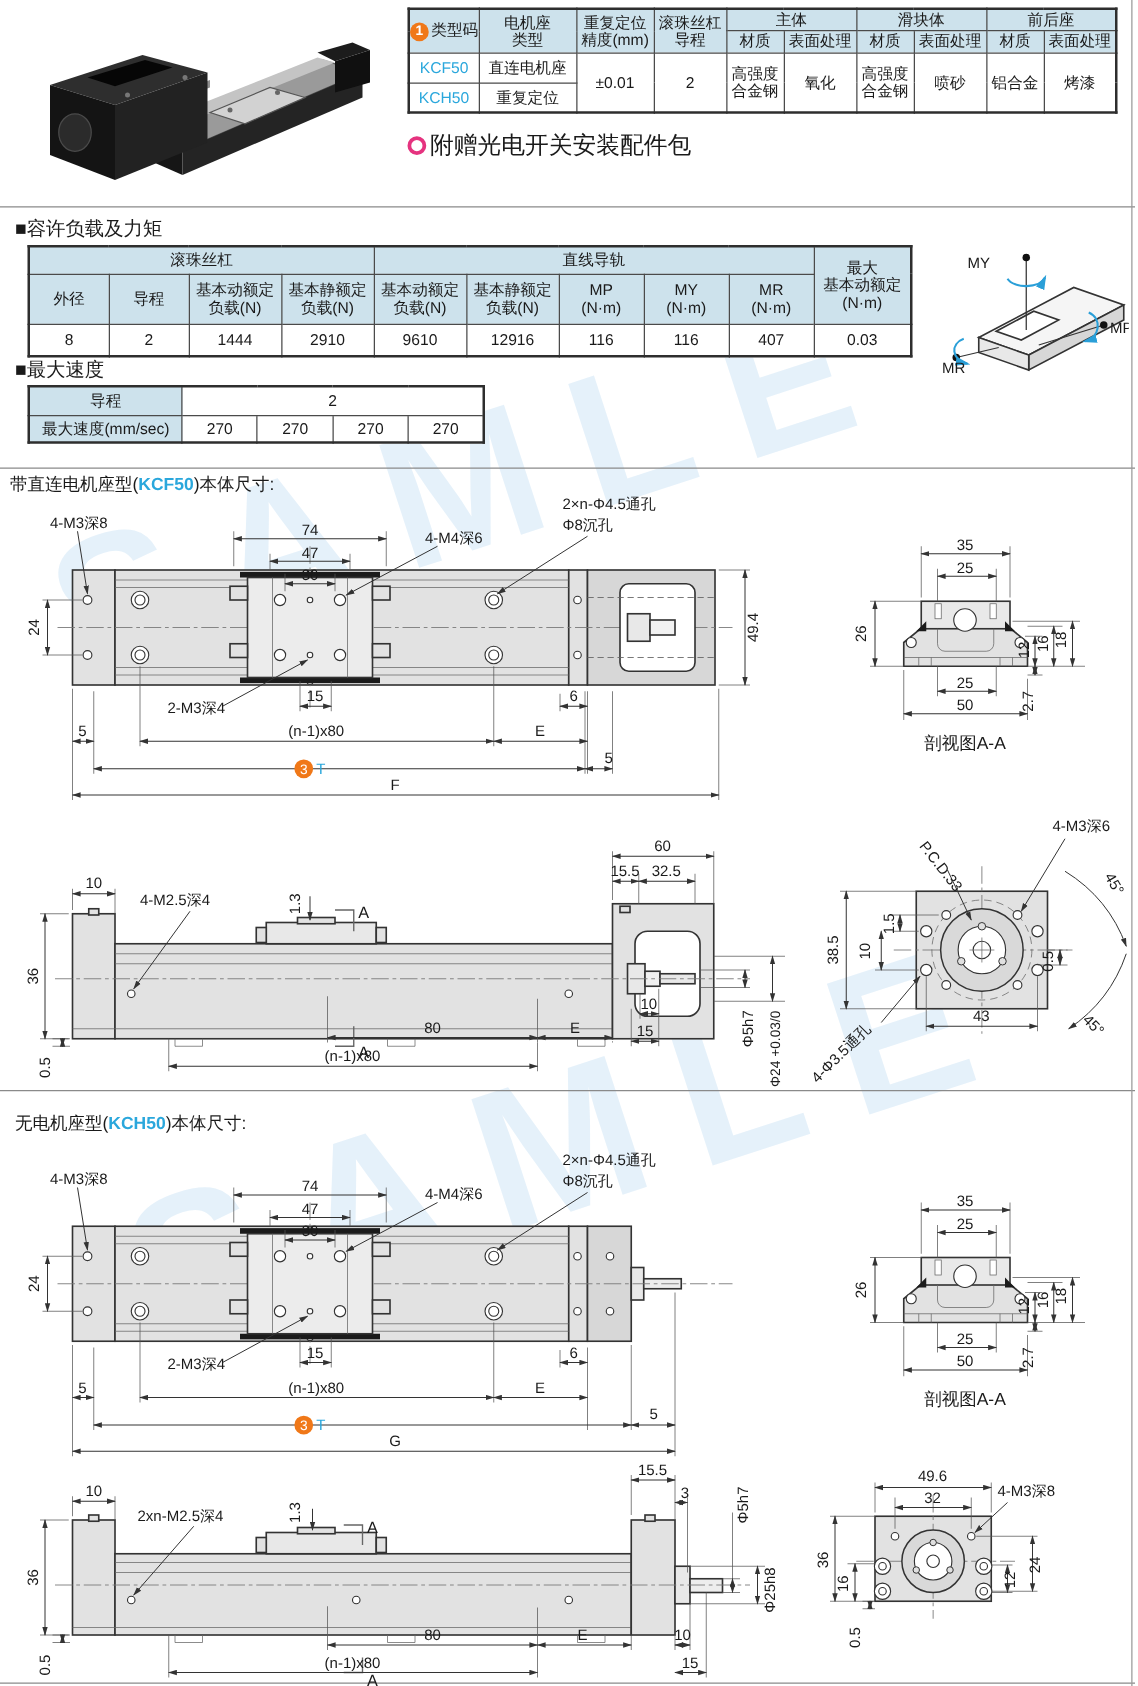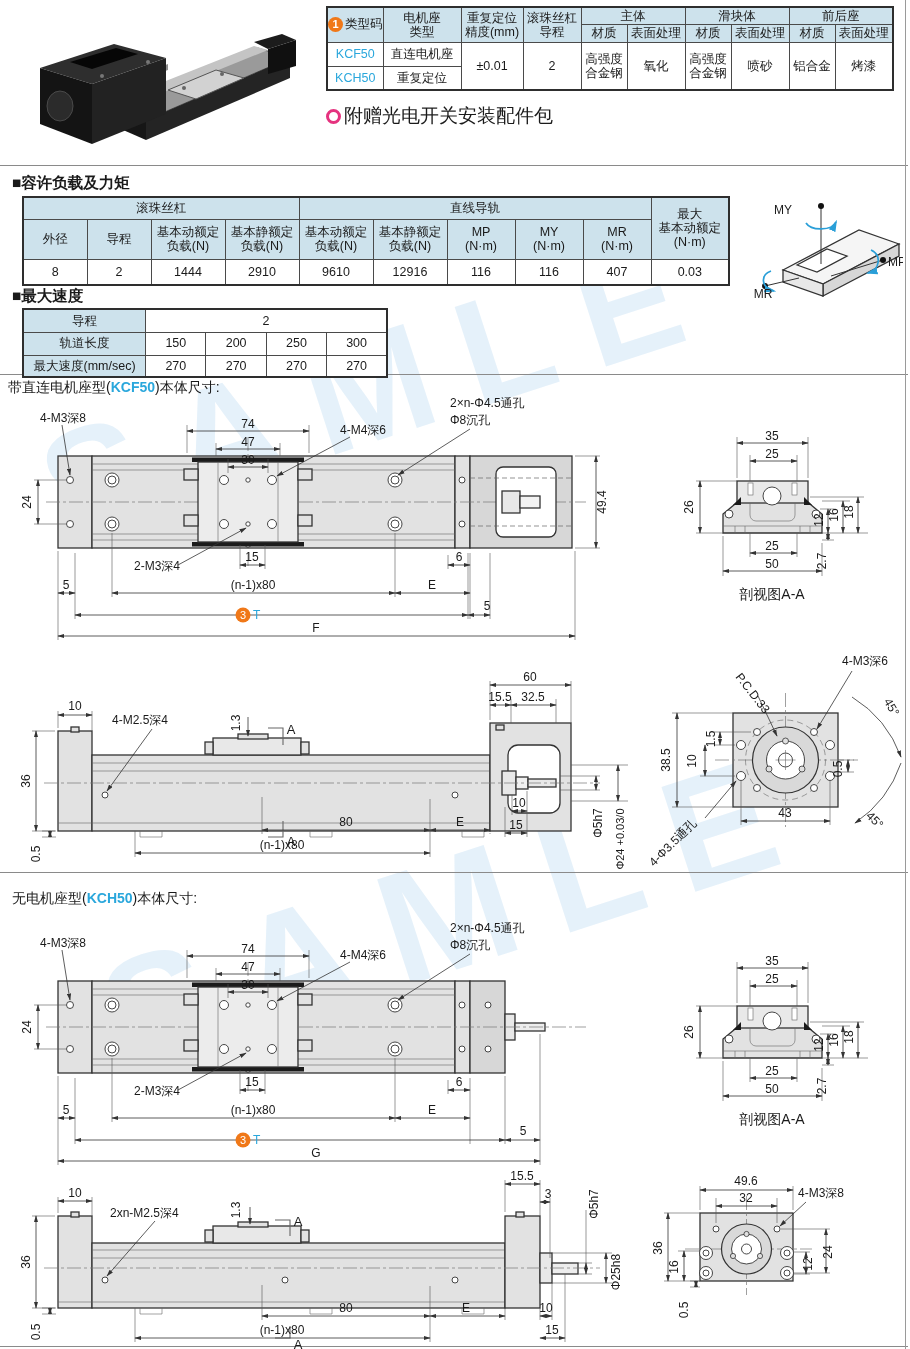--- a/index.html
+++ b/index.html
@@ -15,21 +15,21 @@
   .tbl{border:2px solid #2e2e2e;}
   .hd th{background:#cde2ec;}
   .pre{white-space:pre-line;}
   .code{color:#2aa7dc;font-weight:bold;}
   .badge-orange{display:inline-block;width:15px;height:15px;border-radius:50%;background:#f07818;
       color:#fff;font-size:11px;font-weight:bold;line-height:15px;text-align:center;margin-right:2px;}
   .ring-pink{display:inline-block;width:9px;height:9px;border-radius:50%;border:3px solid #e5337f;
       background:#fff;margin-right:3px;vertical-align:-2px;}
   .spec{position:absolute;left:326px;top:6px;width:568px;z-index:2;}
   .note{position:absolute;left:326px;top:103px;font-size:19px;z-index:2;}
-  .sec-title{position:absolute;font-size:15.5px;font-weight:bold;z-index:2;}
+  .sec-title{position:absolute;font-size:15.5px;font-weight:normal;z-index:2;}
   .load{position:absolute;left:22px;top:196px;width:706px;z-index:2;}
   .speed{position:absolute;left:22px;top:308px;width:366px;z-index:2;}
   .speed td.lbl{background:#cde2ec;}
   .dwg-title{position:absolute;font-size:14px;z-index:2;}
   .photo{position:absolute;left:18px;top:6px;z-index:2;}
   .moment{position:absolute;left:733px;top:186px;z-index:2;}
   .dwg{position:absolute;left:0;z-index:1;}
   svg text{font-family:"Liberation Sans","DejaVu Sans",sans-serif;}
   .dim{stroke:#333;stroke-width:.8;fill:none;marker-start:url(#ar);marker-end:url(#ar);}
   .ldr{stroke:#333;stroke-width:.8;fill:none;marker-end:url(#ar);}
@@ -225,27 +225,20 @@
         <col style="width:122px">
         <col style="width:60px">
         <col style="width:60px">
         <col style="width:60px">
         <col style="width:60px">
       </colgroup>
     <tbody>
         <tr style="height:23px">
       <td class="lbl">导程</td>
       <td colspan="4">2</td>
-    </tr>
-    <tr style="height:23px">
-      <td class="lbl">轨道长度</td>
-      <td>150</td>
-      <td>200</td>
-      <td>250</td>
-      <td>300</td>
     </tr>
     <tr style="height:22px">
       <td class="lbl">最大速度(mm/sec)</td>
       <td>270</td>
       <td>270</td>
       <td>270</td>
       <td>270</td>
     </tr>
   </tbody>
     </table>

